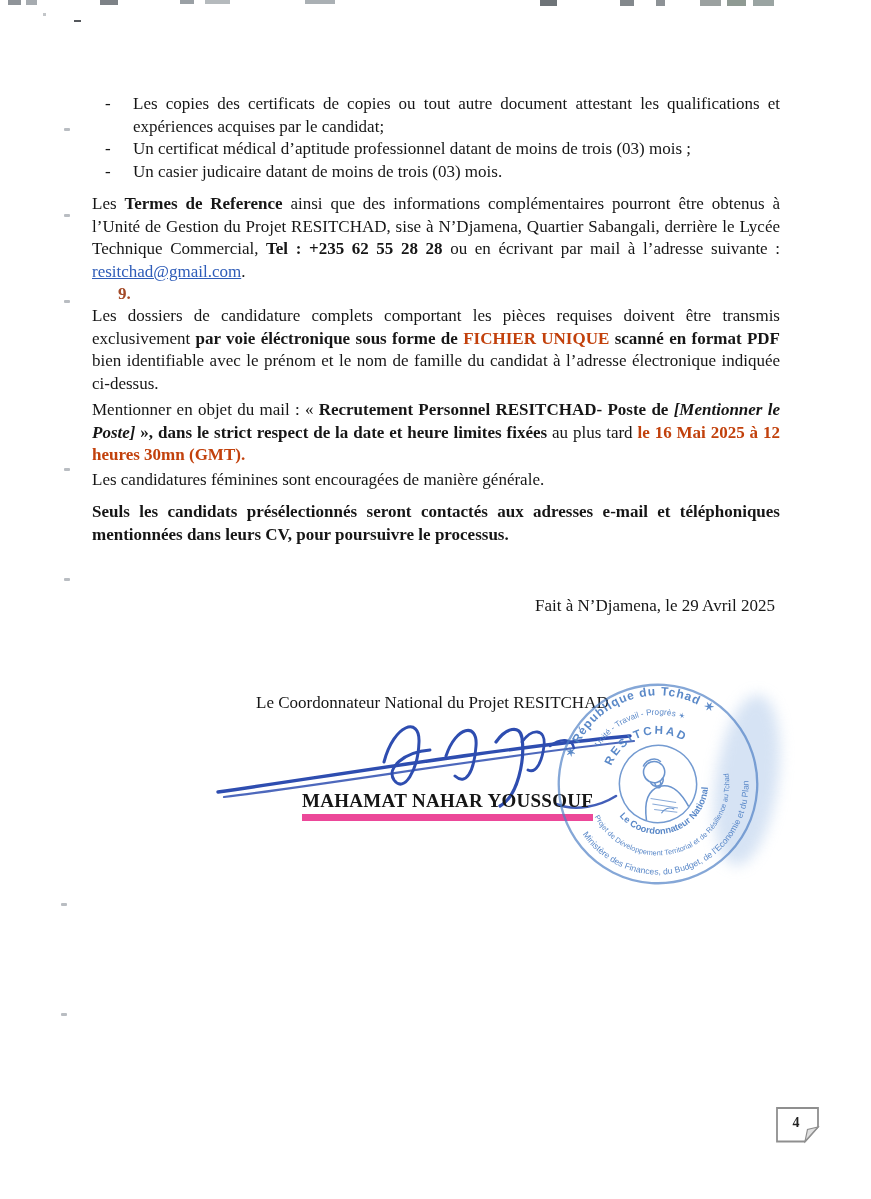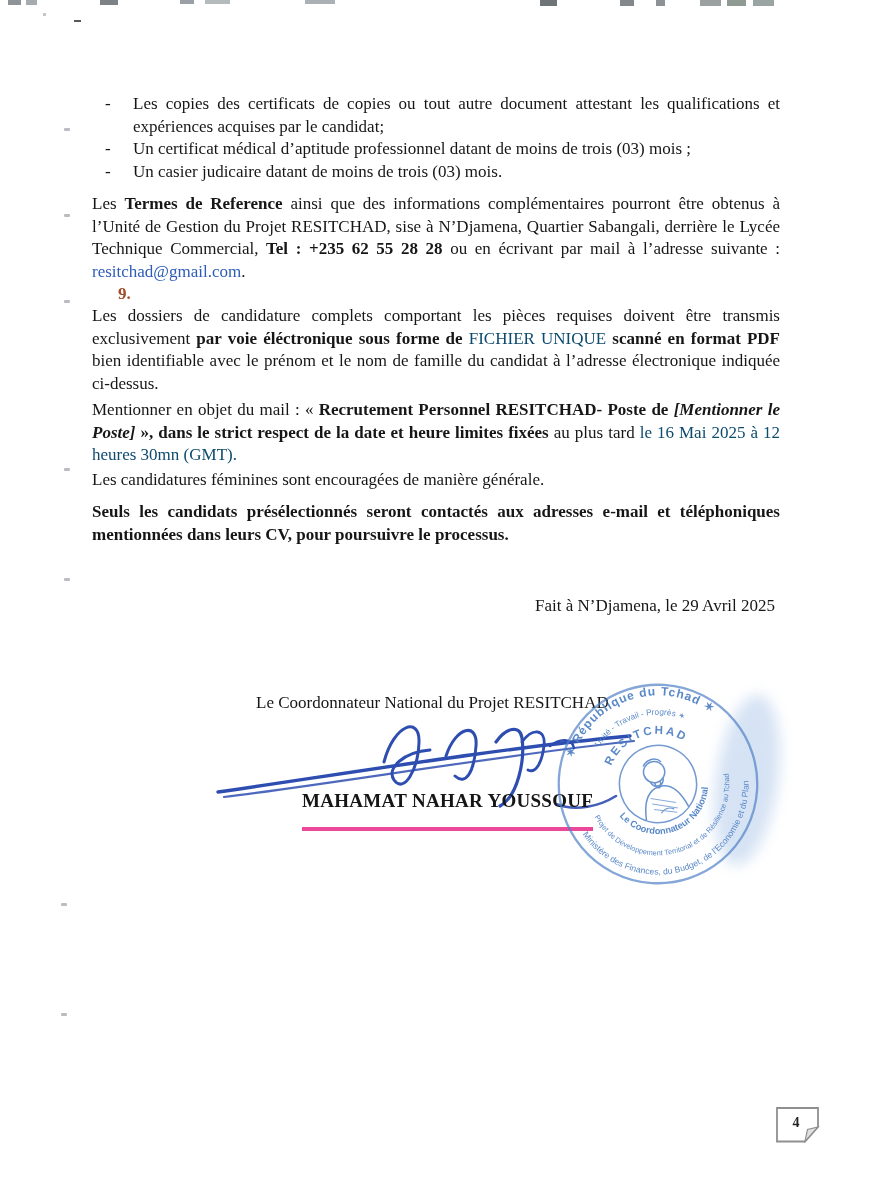--- a/index.html
+++ b/index.html
@@ -13,36 +13,36 @@
     margin:0 auto;
   }
   .block{position:absolute;left:92px;width:688px;font-size:17px;line-height:22.5px;text-align:justify;}
   .block:lang(fr){}
   b,.bold{font-weight:bold;}
   .bullets{top:93px;}
   .bullet-row{display:flex;}
   .bullet-dash{width:41px;flex:0 0 41px;padding-left:13px;box-sizing:border-box;}
   .bullet-text{flex:1;text-align:justify;}
   .para-reference{top:193px;}
-  .email-link{color:#2e5cb8;}
+  .email-link{color:#2e5cb8;text-decoration:underline;}
   .email-dot{color:#161616;}
   .section-heading{top:283px;left:118px;width:660px;font-weight:bold;color:#a34a28;display:flex;}
   .section-number{width:27px;flex:0 0 27px;}
   .para-submission{top:305px;}
-  .highlight{color:#0c4a6e;font-weight:normal;}
+  .highlight{color:#c2410c;font-weight:bold;}
   .para-subject{top:399px;}
   .bold-italic{font-weight:bold;font-style:italic;}
   .para-women{top:469px;}
   .para-contact{top:501px;font-weight:bold;}
   .dateline{position:absolute;top:596px;right:96px;font-size:17px;}
   .sig-title{position:absolute;top:693px;left:256px;font-size:17px;text-align:center;}
   .sig-name{
     position:absolute;top:790px;left:302px;
     font-size:19px;font-weight:bold;letter-spacing:.3px;
-    border-bottom:4px solid #ec4899;padding-bottom:15px;
+    border-bottom:7px solid #ec4899;padding-bottom:2px;
   }
   .signature-svg{position:absolute;top:700px;left:198px;pointer-events:none;}
   .stamp{
     position:absolute;top:678px;left:552px;width:212px;height:212px;
     transform:rotate(-18deg);opacity:.92;
   }
   .stamp-smudge{
     position:absolute;top:694px;left:716px;width:62px;height:172px;
     background:rgba(118,163,220,.30);border-radius:50%;
     filter:blur(7px);transform:rotate(8deg);

